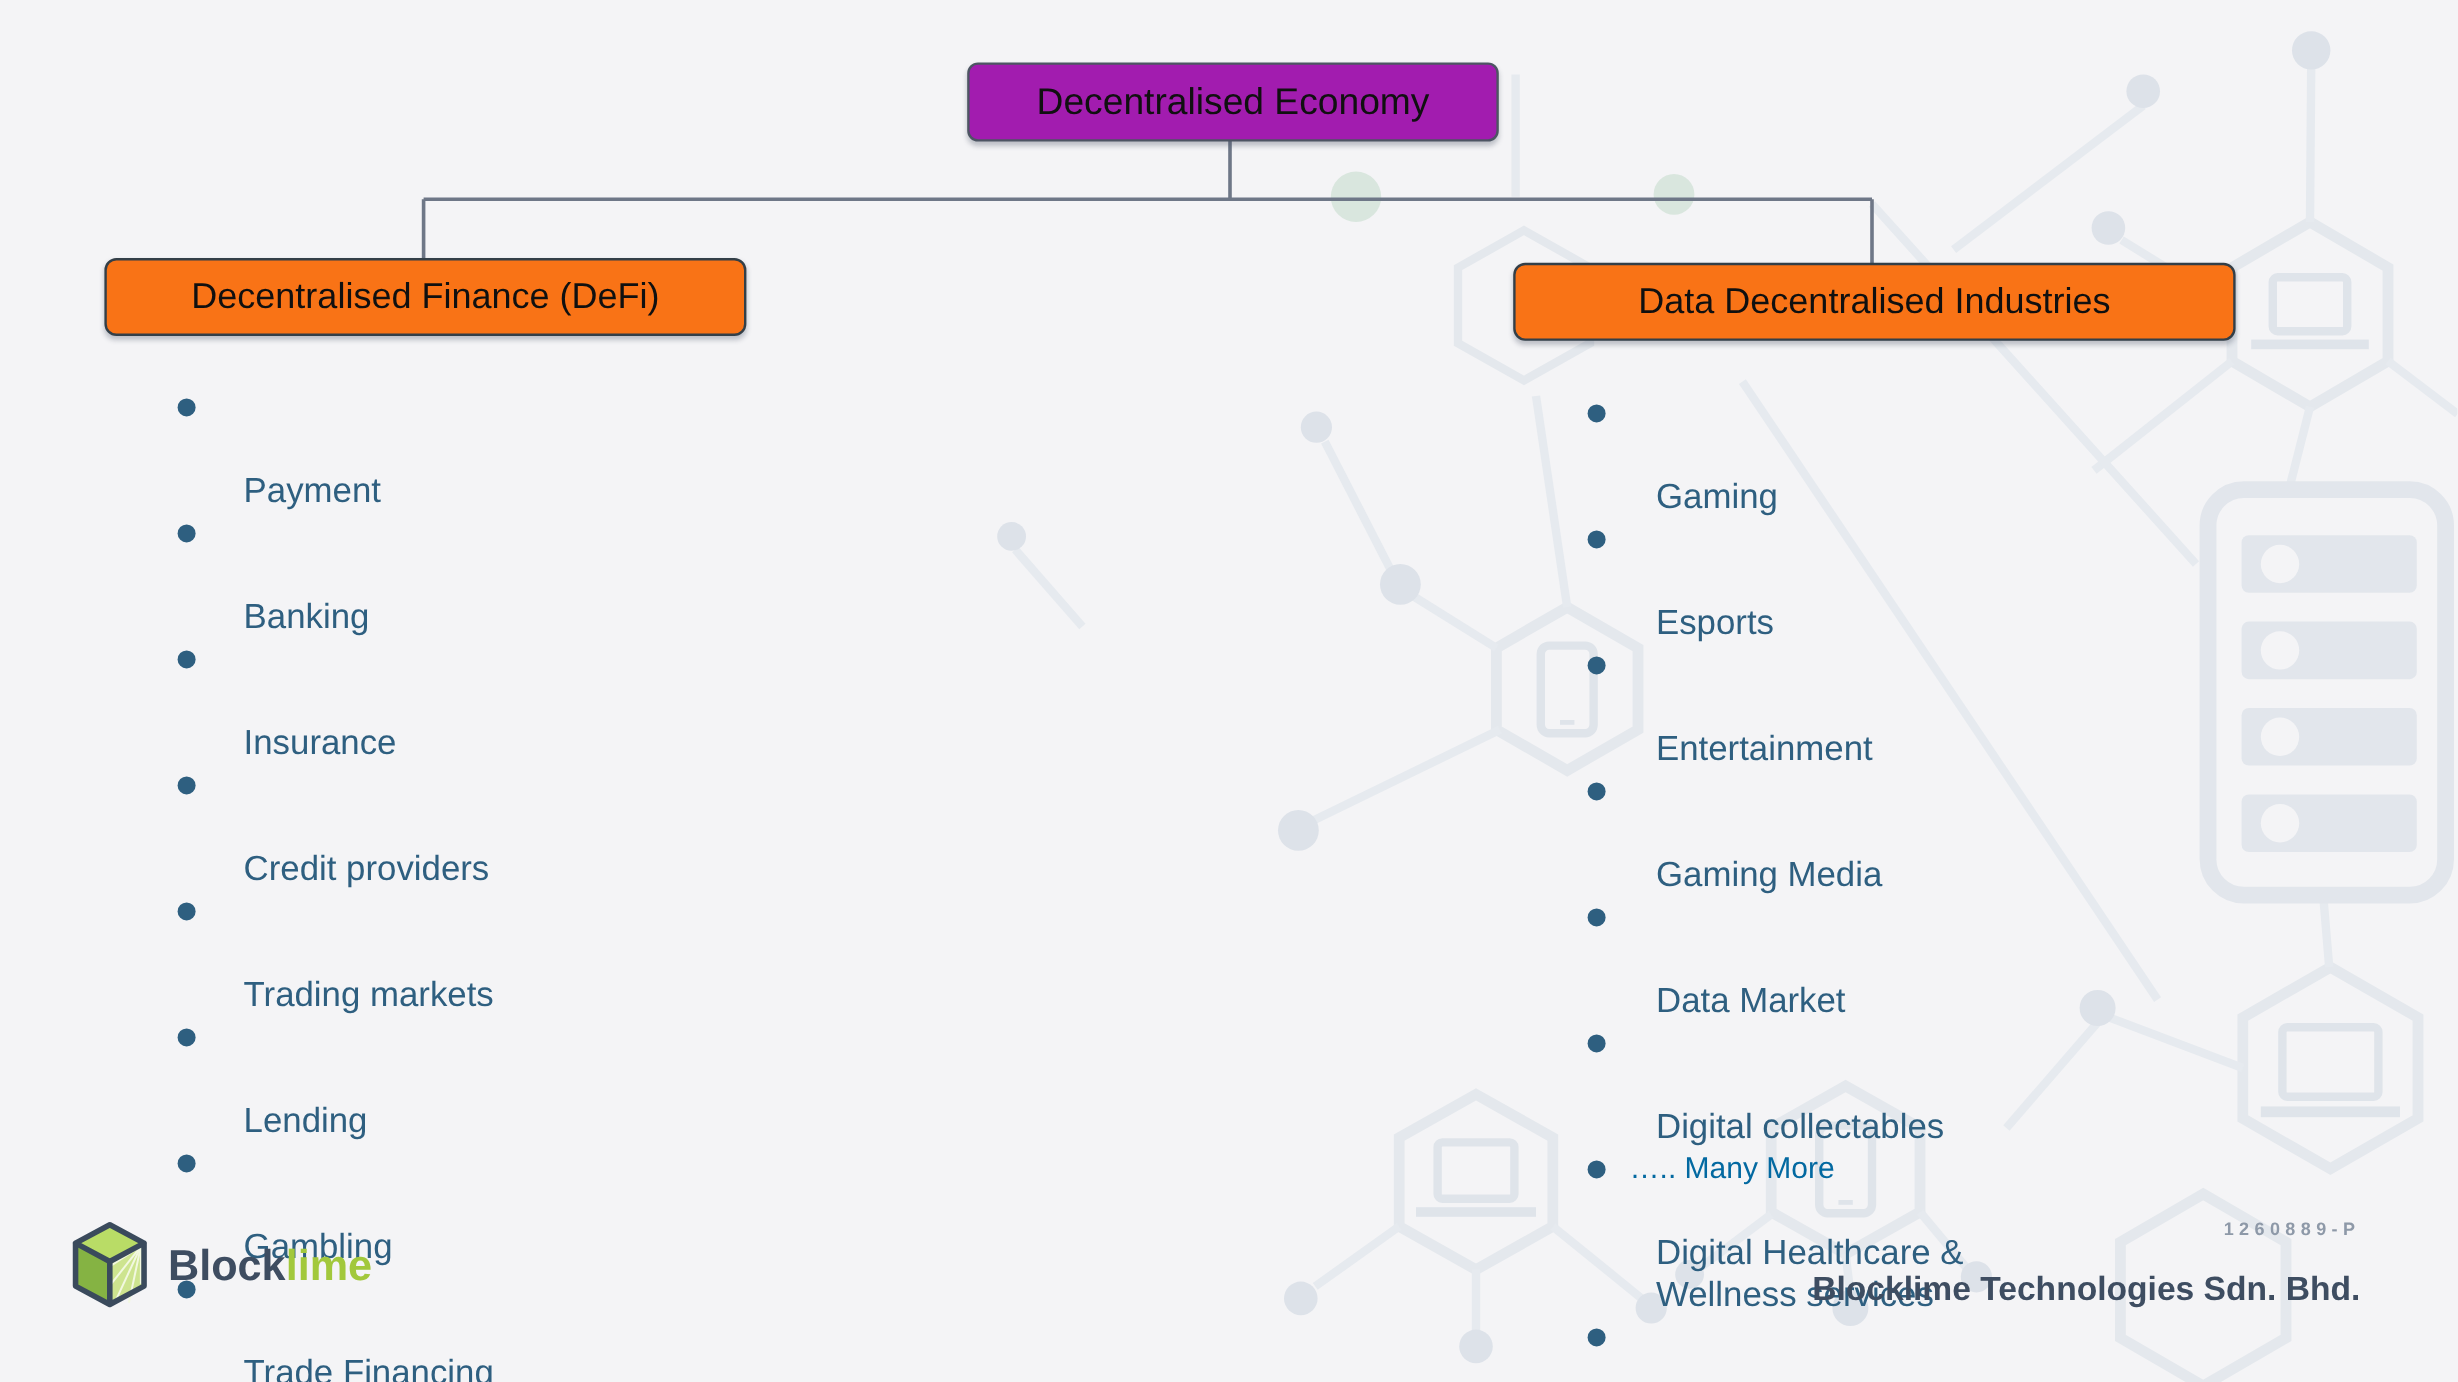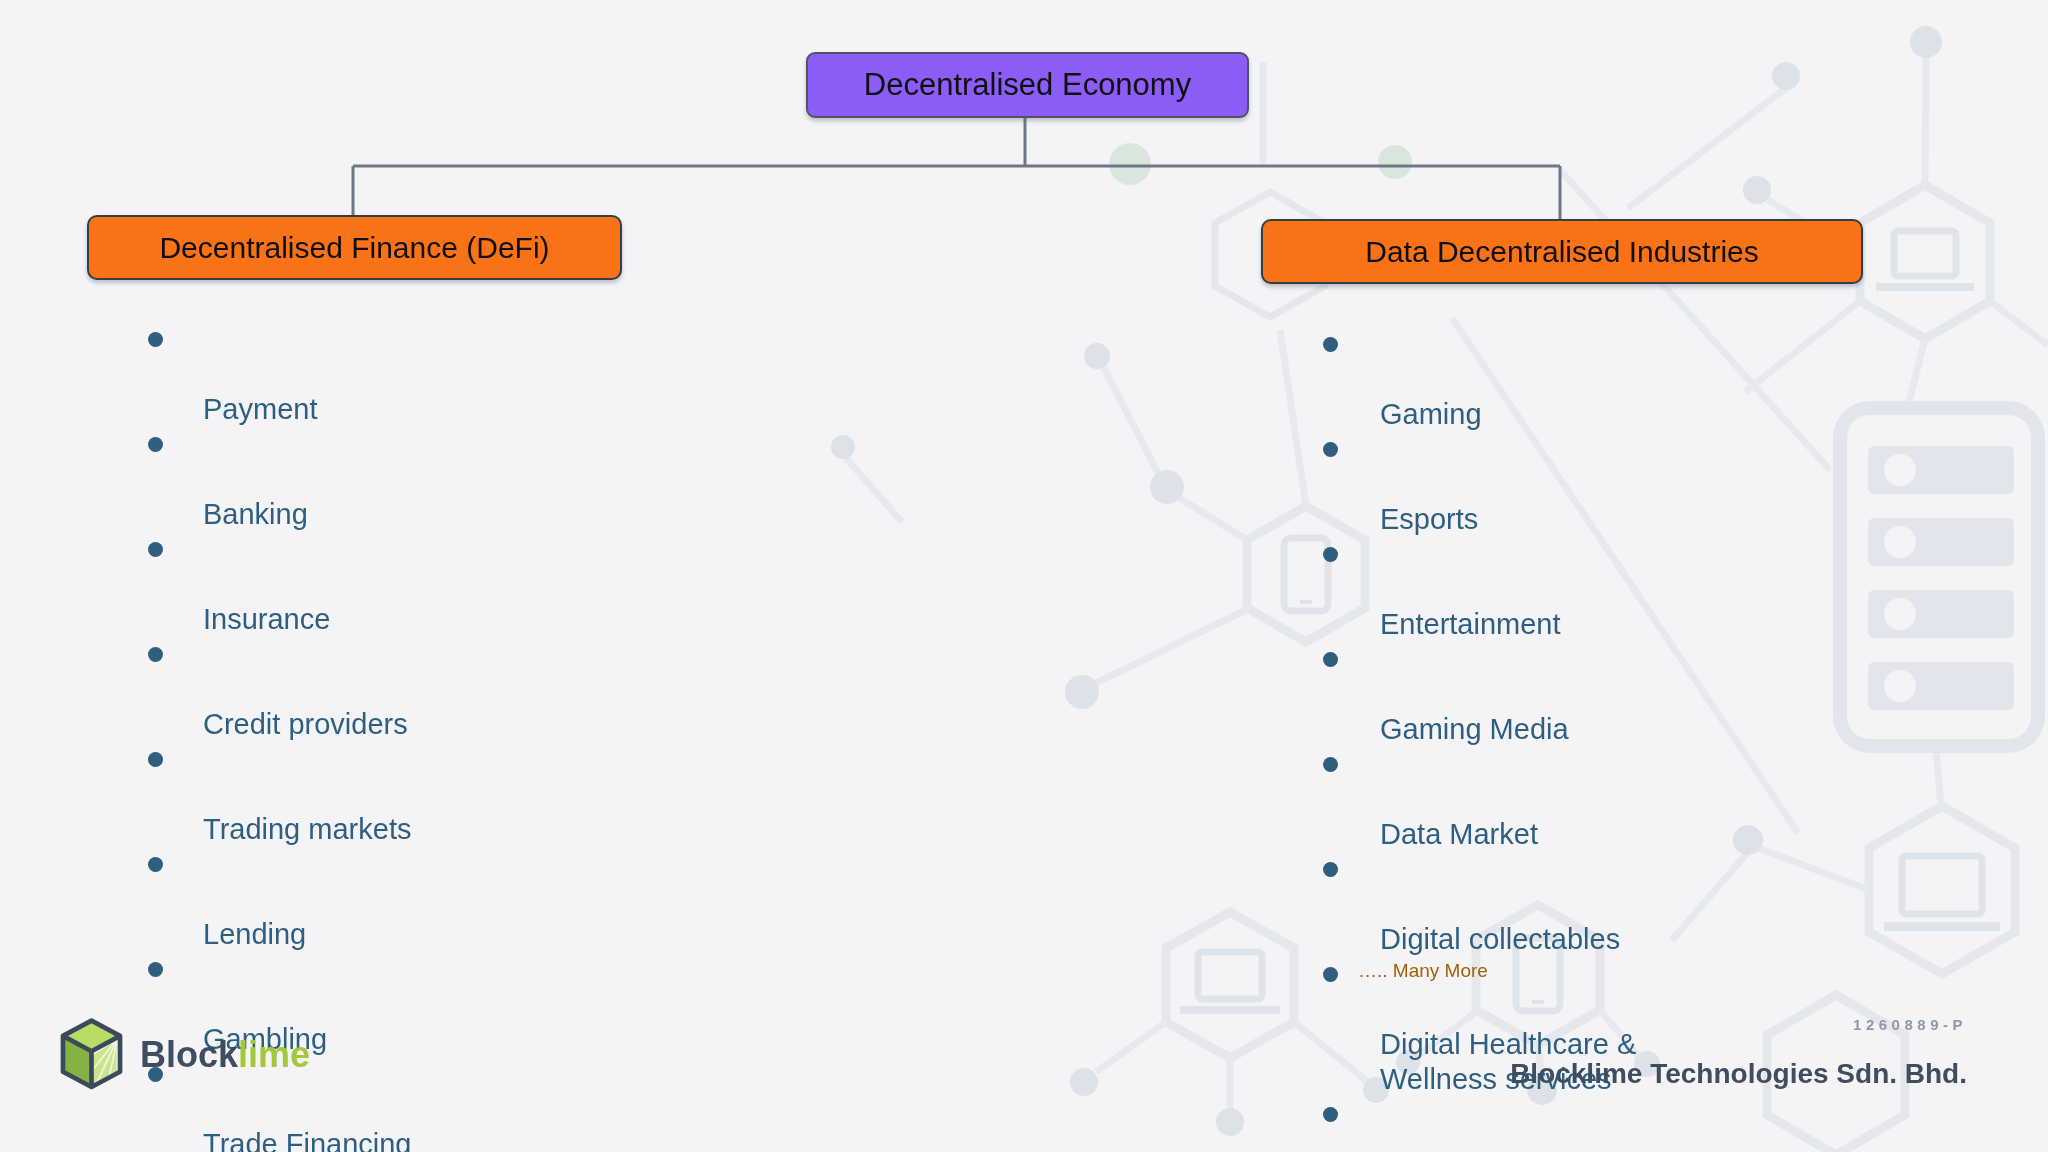--- a/index.html
+++ b/index.html
@@ -10,21 +10,21 @@
   .layer { position:absolute; left:0; top:0; width:2048px; height:1152px; }
 
   
   .node {
     position:absolute; display:flex; align-items:center; justify-content:center;
     color:#101010; text-align:center;
     box-shadow:0 3px 4px rgba(70,80,100,.32);
   }
   .root-box {
     left:806px; top:52px; width:439px; height:62px;
-    background:#8b5cf6; border:2.5px solid #4d5563; border-radius:9px;
+    background:#a21caf; border:2.5px solid #4d5563; border-radius:9px;
     font-size:31px;
   }
   .branch-box {
     background:#f97316; border:2.5px solid #333f48; border-radius:10px;
     font-size:30px;
   }
   .branch-left  { left:87px;  top:215px; width:531px; height:61px; }
   .branch-right { left:1261px; top:219px; width:598px; height:61px; }
 
   
@@ -37,21 +37,21 @@
   ul.blist li { position:relative; padding-left:73px; white-space:pre-line; }
   ul.right-list li { padding-left:72px; }
   ul.blist .dot {
     position:absolute; left:18px; top:10px; width:15px; height:15px;
     border-radius:50%; background:#2e5f80;
   }
   ul.right-list .dot { left:15px; }
 
   .many-more {
     position:absolute; left:1358px; top:960px;
-    font-size:19px; color:#a16207;
+    font-size:25px; color:#0369a1;
   }
 
   
   .logo { position:absolute; left:58px; top:1018px; display:flex; align-items:center; gap:15px; }
   .logo-cube { width:67px; height:73px; }
   .logo-text { font-size:36px; font-weight:bold; color:#3e4d61; letter-spacing:0; }
   .logo-text .lime { color:#a2c83c; }
 
   .footer-right { position:absolute; right:81px; top:1016px; text-align:right; }
   .reg { font-size:15px; font-weight:bold; letter-spacing:4.5px; color:#8e99a8; }

